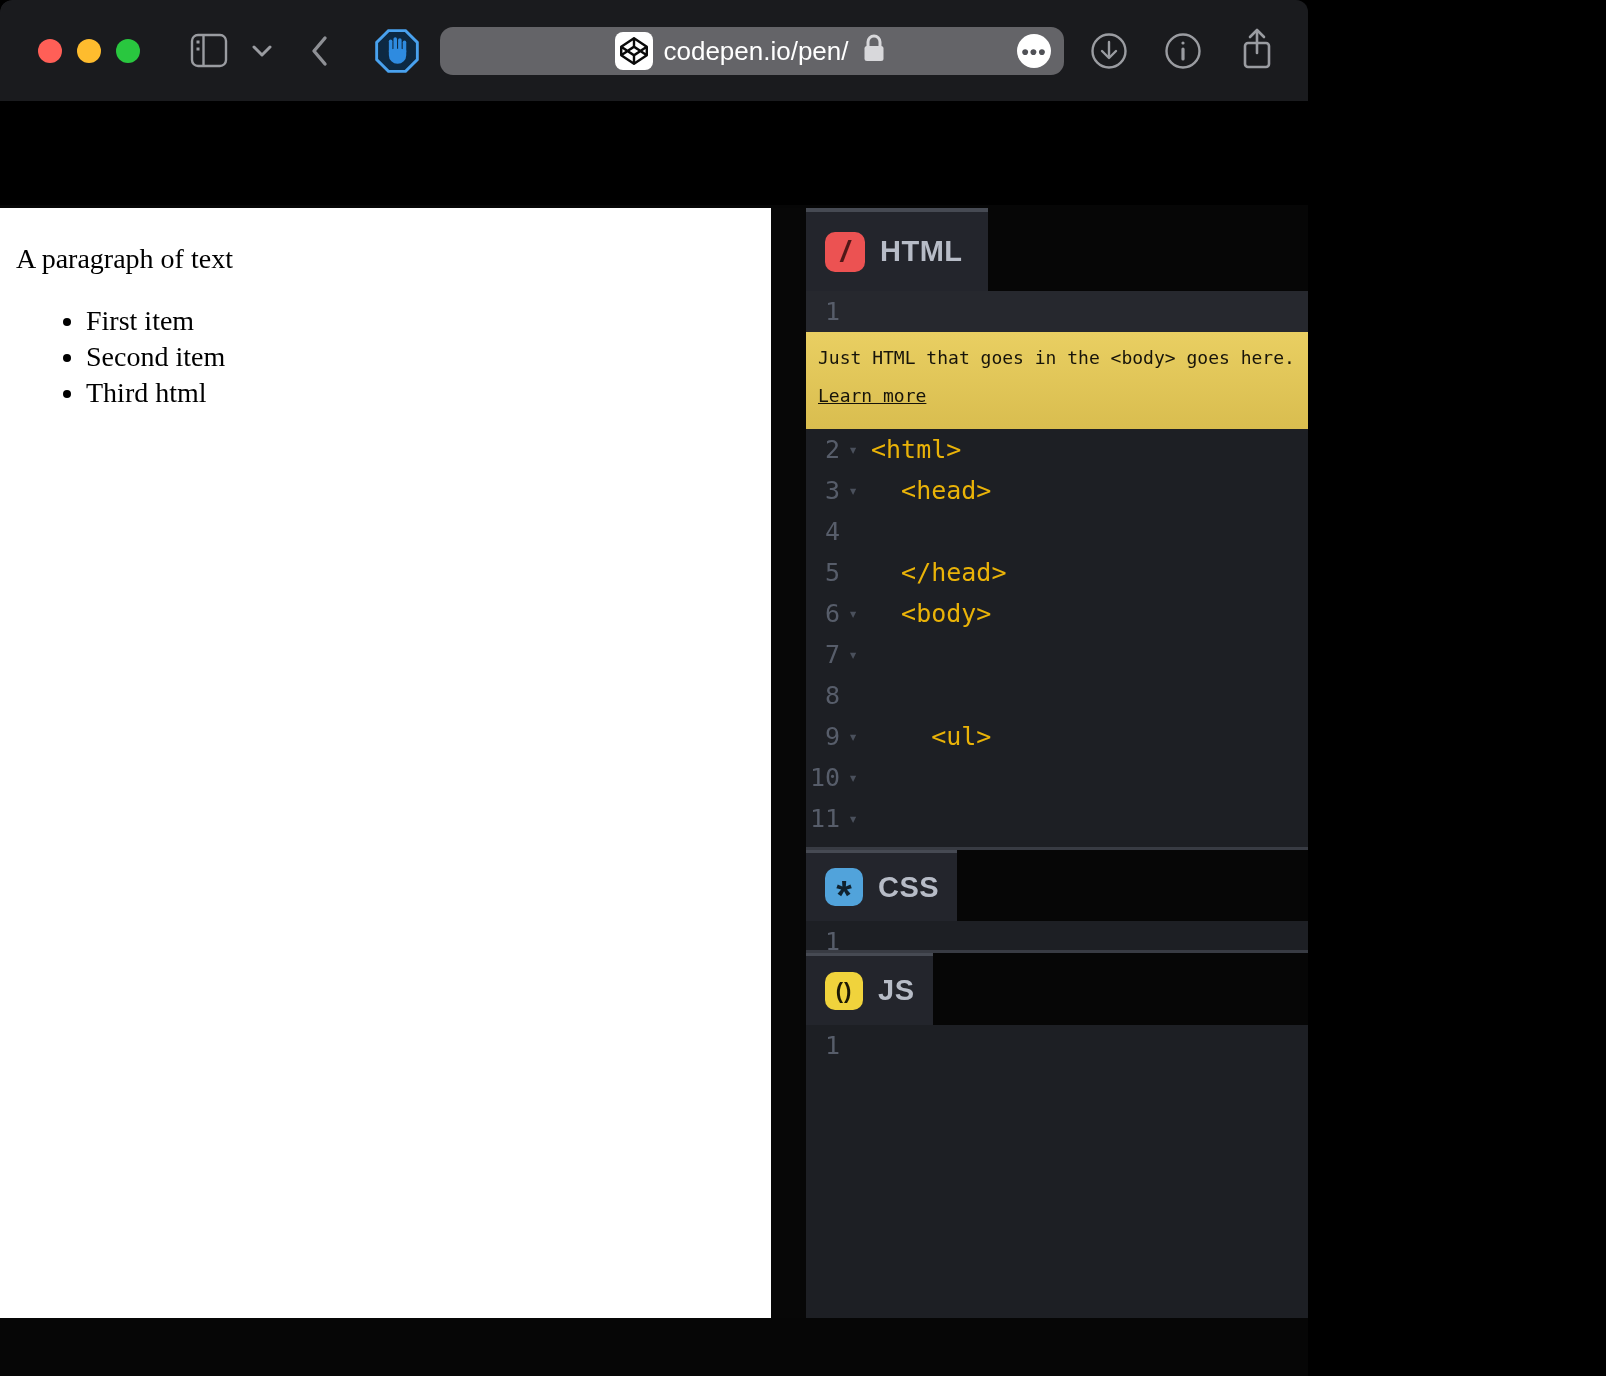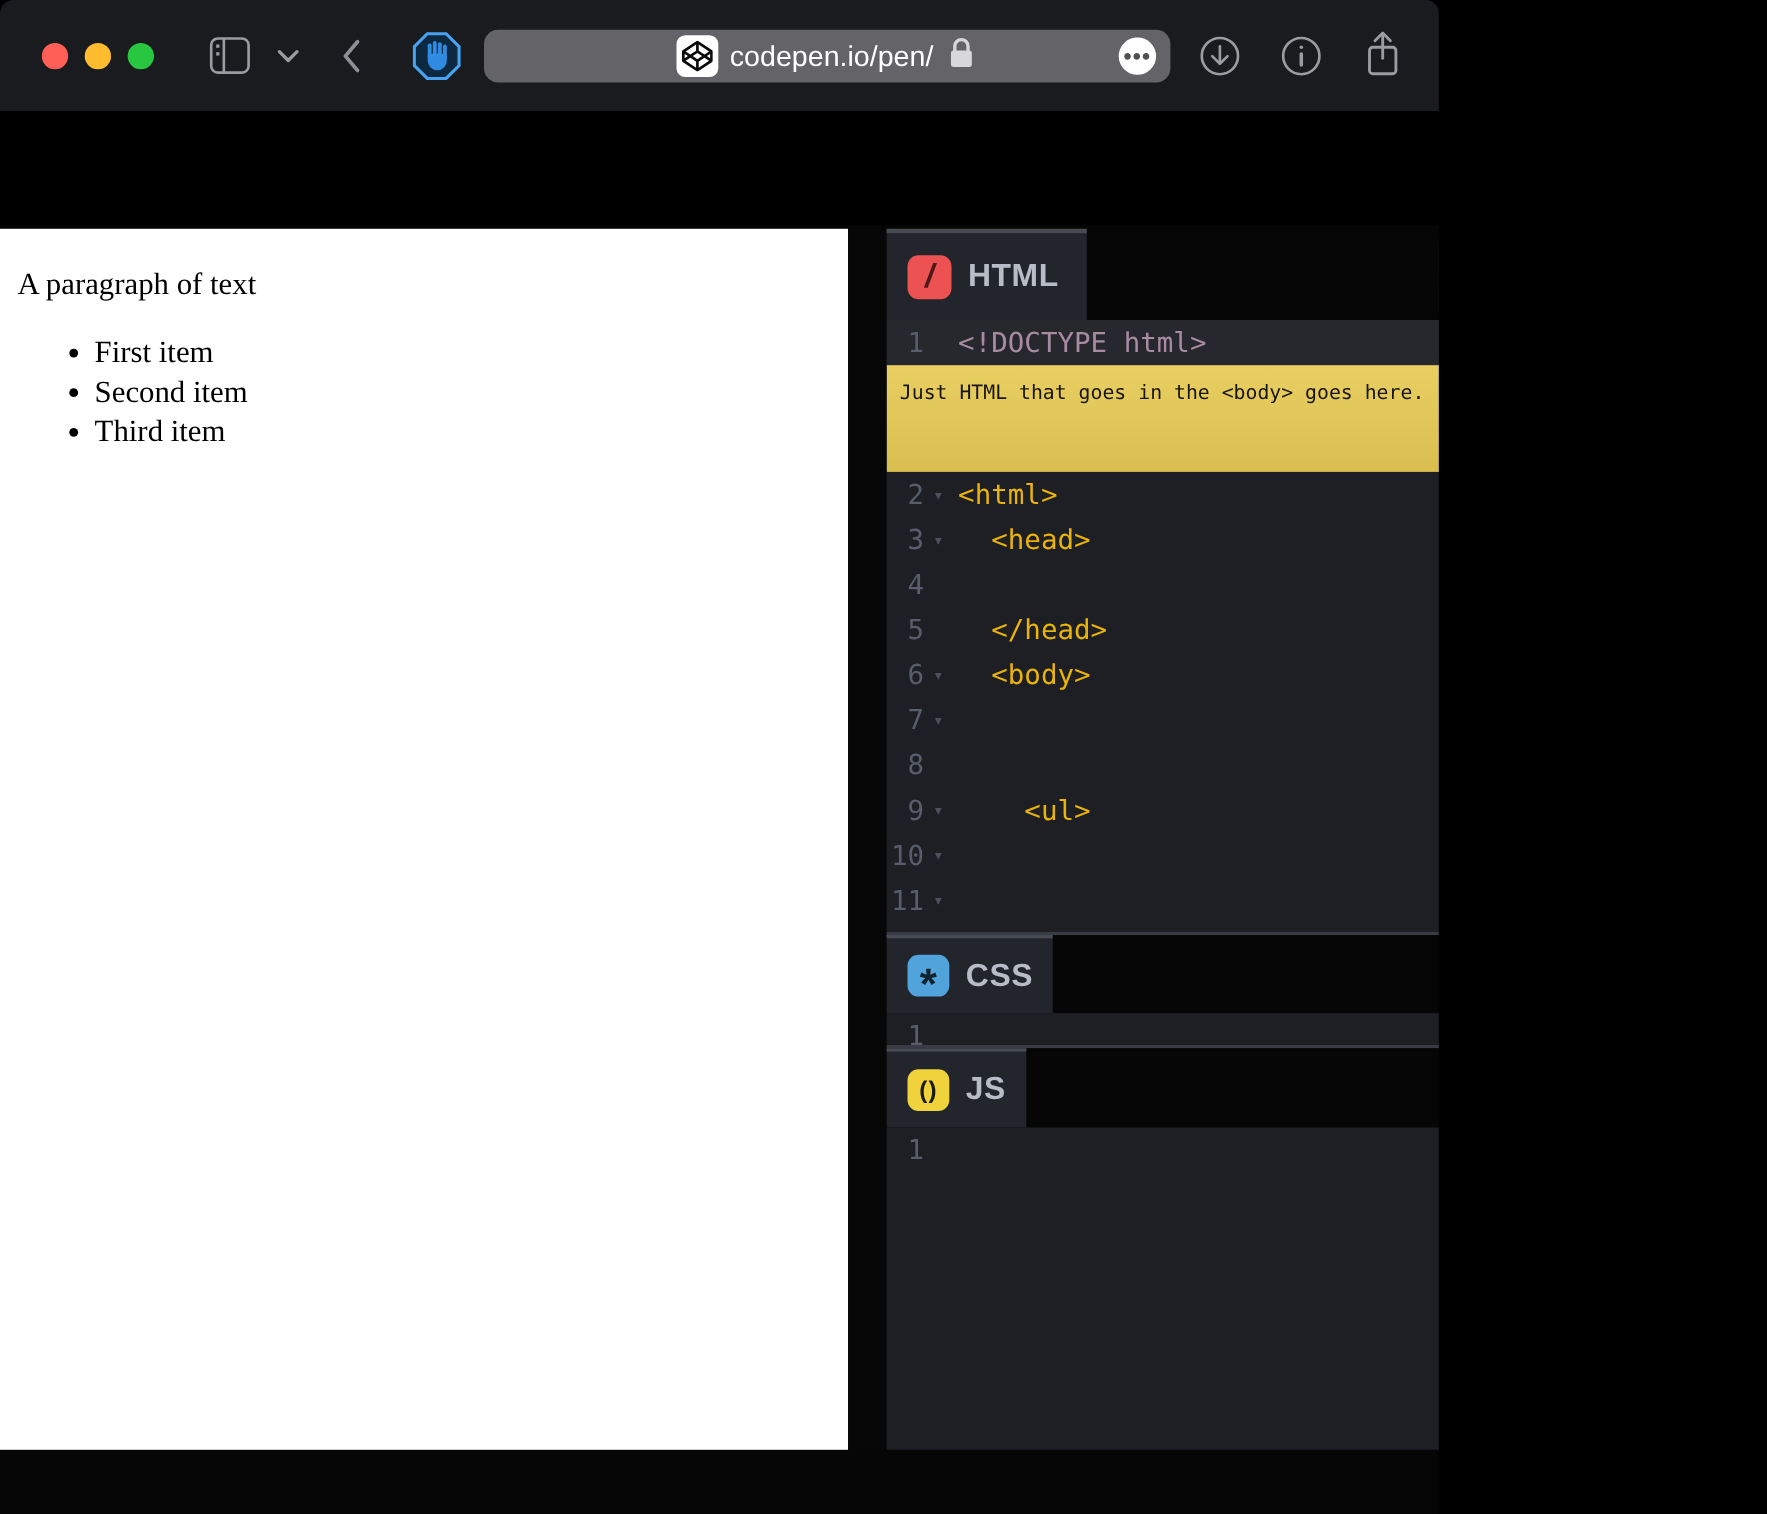--- a/index.html
+++ b/index.html
@@ -211,21 +211,21 @@
       <span>Log In</span>
     </div>
   </div>
 
   <div id="main">
     <div id="preview">
       <p>A paragraph of text</p>
       <ul id="preview-list">
           <li>First item</li>
           <li>Second item</li>
-          <li>Third item</li>
+          <li>Third html</li>
         </ul>
     </div>
     <div id="vdivider"></div>
 
     <div id="editors">
 
       <div id="html-tabrow">
         <div id="html-tab" class="tab">
           <span class="lang-ic" style="background:#ec5252; color:rgba(20,0,0,0.72); font-size:30px; font-style:italic;">/</span>
           <span class="tab-label">HTML</span>
@@ -235,23 +235,24 @@
               <path d="M19.14 12.94c.04-.3.06-.61.06-.94 0-.32-.02-.64-.07-.94l2.03-1.58c.18-.14.23-.41.12-.61l-1.92-3.32c-.12-.22-.37-.29-.59-.22l-2.39.96c-.5-.38-1.03-.7-1.62-.94l-.36-2.54c-.04-.24-.24-.41-.48-.41h-3.84c-.24 0-.43.17-.47.41l-.36 2.54c-.59.24-1.13.57-1.62.94l-2.39-.96c-.22-.08-.47 0-.59.22L2.74 8.87c-.12.21-.08.47.12.61l2.03 1.58c-.05.3-.09.63-.09.94s.02.64.07.94l-2.03 1.58c-.18.14-.23.41-.12.61l1.92 3.32c.12.22.37.29.59.22l2.39-.96c.5.38 1.03.7 1.62.94l.36 2.54c.05.24.24.41.48.41h3.84c.24 0 .44-.17.47-.41l.36-2.54c.59-.24 1.13-.56 1.62-.94l2.39.96c.22.08.47 0 .59-.22l1.92-3.32c.12-.22.07-.47-.12-.61l-2.01-1.58zM12 15.6c-1.98 0-3.6-1.62-3.6-3.6s1.62-3.6 3.6-3.6 3.6 1.62 3.6 3.6-1.62 3.6-3.6 3.6z"></path>
             </svg>
         </div>
         <div class="panel-btn" style="left:692px; top:23px;">
           <svg width="23" height="23" viewBox="0 0 24 24" fill="none" stroke="#ffffff" stroke-width="3.4" stroke-linecap="round" stroke-linejoin="round">
               <polyline points="5,8.5 12,15.5 19,8.5"></polyline>
             </svg>
         </div>
       </div>
       <div id="html-content">
-        <div class="code-row active"><span class="ln">1</span><span class="fold"></span><span class="code"><span class="tok-doctype">&lt;!DOCTYPE html&gt;</span></span></div>
+        <div class="code-row active"><span class="ln">1</span><span class="fold"></span></div>
           <div id="html-notice">
           <div>Just HTML that goes in the &lt;body&gt; goes here.</div>
+          <div class="lnk">Learn more</div>
         </div>
         <div class="scrollbar" style="height:272px;"></div>
       <div class="code-row"><span class="ln">2</span><span class="fold">▾</span><span class="code"><span class="tok-tag">&lt;html&gt;</span></span></div>
           <div class="code-row"><span class="ln">3</span><span class="fold">▾</span><span class="code"><span>  </span><span class="tok-tag">&lt;head&gt;</span></span></div>
           <div class="code-row"><span class="ln">4</span><span class="fold"></span><span class="code"></span></div>
           <div class="code-row"><span class="ln">5</span><span class="fold"></span><span class="code"><span>  </span><span class="tok-tag">&lt;/head&gt;</span></span></div>
           <div class="code-row"><span class="ln">6</span><span class="fold">▾</span><span class="code"><span>  </span><span class="tok-tag">&lt;body&gt;</span></span></div>
           <div class="code-row"><span class="ln">7</span><span class="fold">▾</span></div>
           <div class="code-row"><span class="ln">8</span><span class="fold"></span><span class="code"></span></div>
           <div class="code-row"><span class="ln">9</span><span class="fold">▾</span><span class="code"><span>    </span><span class="tok-tag">&lt;ul&gt;</span></span></div>

